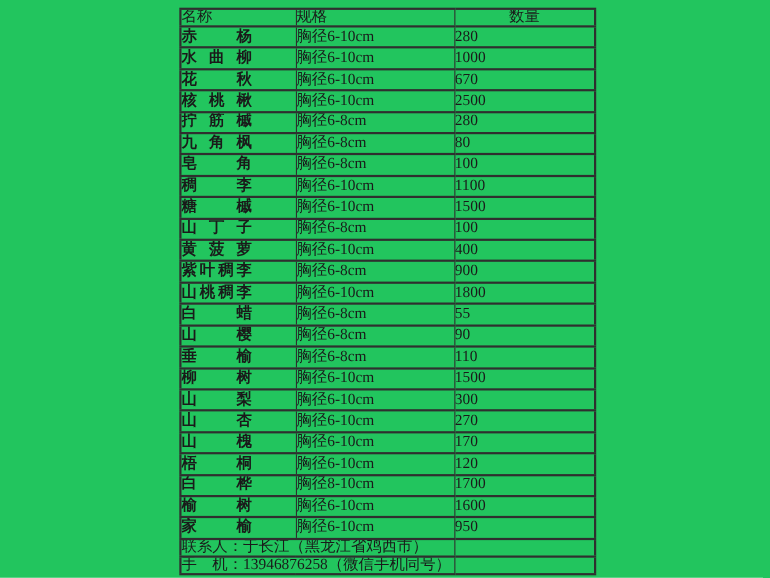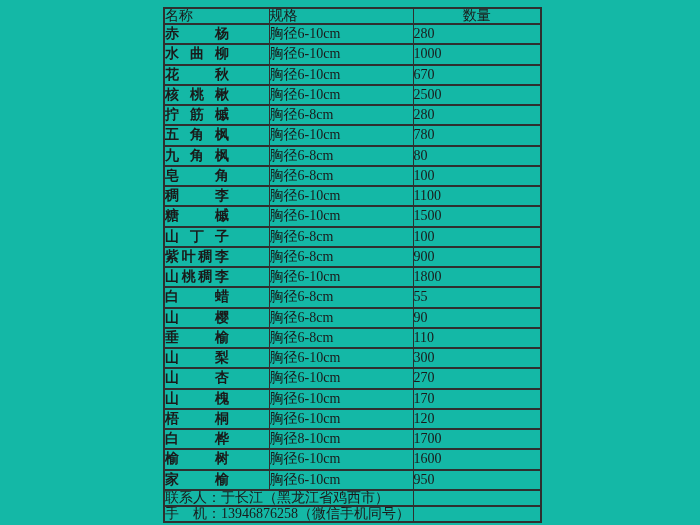--- a/index.html
+++ b/index.html
@@ -10,21 +10,21 @@
     width: 700px;
     height: 525px;
     background: #ffffff;
     font-family: "Liberation Serif", "DejaVu Serif", serif;
     color: #1a1a1a;
   }
   .doc {
     position: relative;
     width: 700px;
     height: 525px;
-    background: #14b8a6;
+    background: #22c55e;
     overflow: hidden;
   }
   table.stock {
     position: absolute;
     left: 163px;
     top: 7px;
     width: 379px;
     height: 516px;
     border-collapse: collapse;
     table-layout: fixed;
@@ -100,25 +100,20 @@
           <td class="cell-name"><span class="dist">核桃楸</span></td>
           <td class="cell-spec">胸径6-10cm</td>
           <td class="cell-qty">2500</td>
         </tr>
         <tr>
           <td class="cell-name"><span class="dist">拧筋槭</span></td>
           <td class="cell-spec">胸径6-8cm</td>
           <td class="cell-qty">280</td>
         </tr>
         <tr>
-          <td class="cell-name"><span class="dist">五角枫</span></td>
-          <td class="cell-spec">胸径6-10cm</td>
-          <td class="cell-qty">780</td>
-        </tr>
-        <tr>
           <td class="cell-name"><span class="dist">九角枫</span></td>
           <td class="cell-spec">胸径6-8cm</td>
           <td class="cell-qty">80</td>
         </tr>
         <tr>
           <td class="cell-name"><span class="dist">皂角</span></td>
           <td class="cell-spec">胸径6-8cm</td>
           <td class="cell-qty">100</td>
         </tr>
         <tr>
@@ -130,20 +125,25 @@
           <td class="cell-name"><span class="dist">糖槭</span></td>
           <td class="cell-spec">胸径6-10cm</td>
           <td class="cell-qty">1500</td>
         </tr>
         <tr>
           <td class="cell-name"><span class="dist">山丁子</span></td>
           <td class="cell-spec">胸径6-8cm</td>
           <td class="cell-qty">100</td>
         </tr>
         <tr>
+          <td class="cell-name"><span class="dist">黄菠萝</span></td>
+          <td class="cell-spec">胸径6-10cm</td>
+          <td class="cell-qty">400</td>
+        </tr>
+        <tr>
           <td class="cell-name"><span class="dist">紫叶稠李</span></td>
           <td class="cell-spec">胸径6-8cm</td>
           <td class="cell-qty">900</td>
         </tr>
         <tr>
           <td class="cell-name"><span class="dist">山桃稠李</span></td>
           <td class="cell-spec">胸径6-10cm</td>
           <td class="cell-qty">1800</td>
         </tr>
         <tr>
@@ -153,20 +153,25 @@
         </tr>
         <tr>
           <td class="cell-name"><span class="dist">山樱</span></td>
           <td class="cell-spec">胸径6-8cm</td>
           <td class="cell-qty">90</td>
         </tr>
         <tr>
           <td class="cell-name"><span class="dist">垂榆</span></td>
           <td class="cell-spec">胸径6-8cm</td>
           <td class="cell-qty">110</td>
+        </tr>
+        <tr>
+          <td class="cell-name"><span class="dist">柳树</span></td>
+          <td class="cell-spec">胸径6-10cm</td>
+          <td class="cell-qty">1500</td>
         </tr>
         <tr>
           <td class="cell-name"><span class="dist">山梨</span></td>
           <td class="cell-spec">胸径6-10cm</td>
           <td class="cell-qty">300</td>
         </tr>
         <tr>
           <td class="cell-name"><span class="dist">山杏</span></td>
           <td class="cell-spec">胸径6-10cm</td>
           <td class="cell-qty">270</td>

